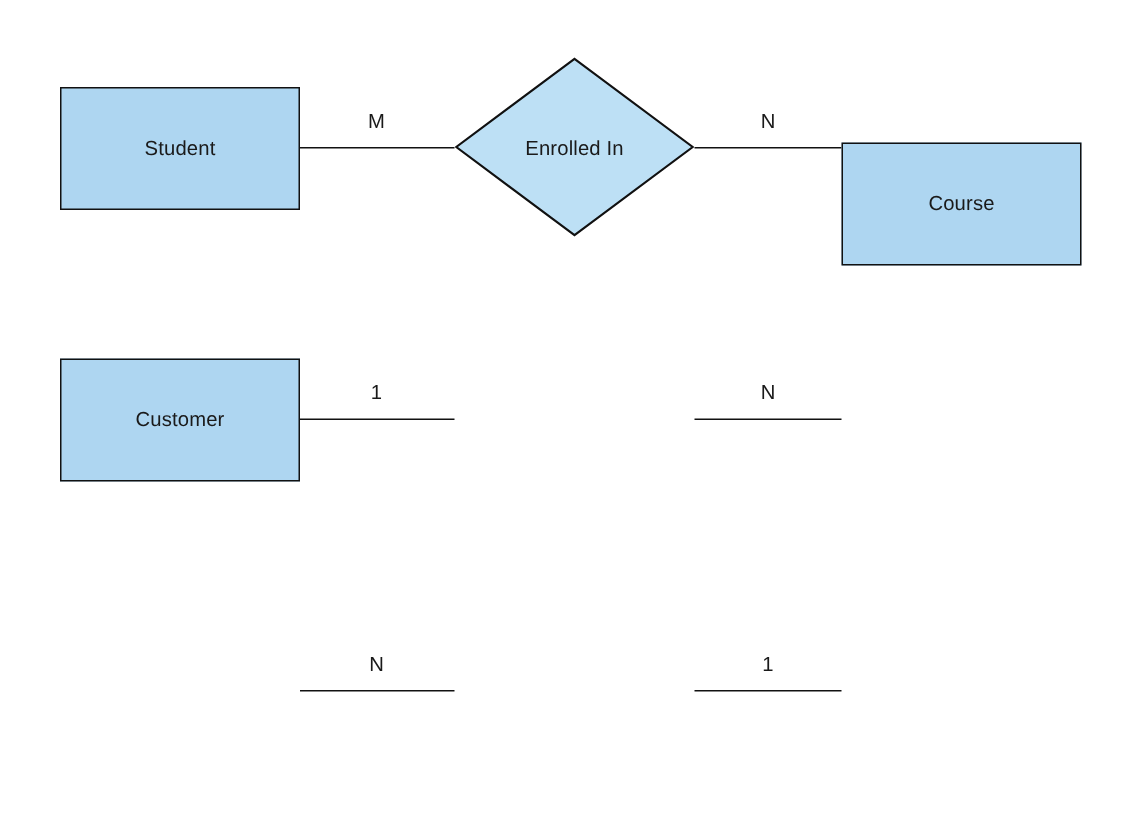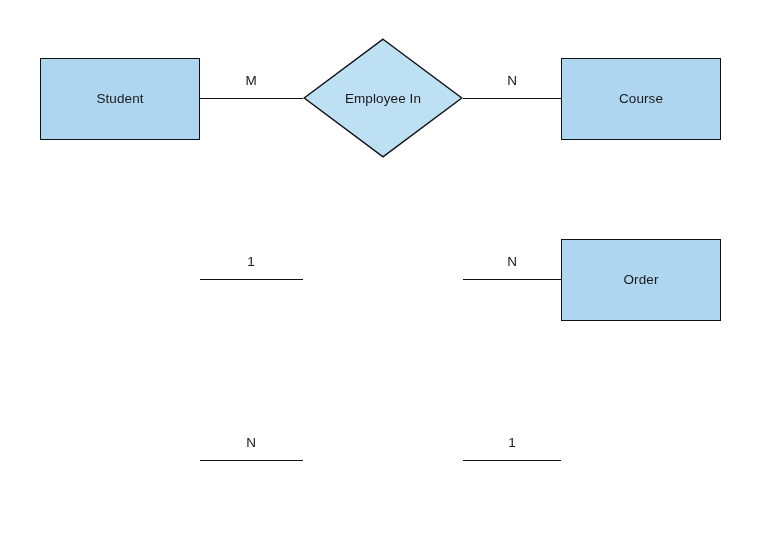--- a/index.html
+++ b/index.html
@@ -31,21 +31,21 @@
     height: 82px;
     box-sizing: border-box;
     background: #aed6f1;
     border: 1.4px solid #111111;
     display: flex;
     align-items: center;
     justify-content: center;
     top: 20px;
   }
   .entity.left  { left: 40px; }
-  .entity.right { left: 561px; }
+  .entity.right { left: 561px; margin-top: 37px; }
   .entity-label {
     font-size: 13.5px;
     color: #1a1a1a;
     font-family: "Liberation Sans", sans-serif;
     letter-spacing: 0.1px;
     text-align: right;
     line-height: 1;
     white-space: nowrap;
   }
   
@@ -111,43 +111,43 @@
       <span class="entity-label">Student</span>
     </div>
 
     <div class="connector left-conn"></div>
     <div class="cardinality card-left">M</div>
 
     <div class="relationship">
       <svg width="160" height="120" viewBox="0 0 160 120" xmlns="http://www.w3.org/2000/svg">
         <polygon points="80,1.2 158.8,60 80,118.8 1.2,60" fill="#bde0f5" stroke="#111111" stroke-width="1.4"></polygon>
       </svg>
-      <div class="rel-label">Employee In</div>
+      <div class="rel-label">Enrolled In</div>
     </div>
 
     <div class="connector right-conn"></div>
     <div class="cardinality card-right">N</div>
 
     <div class="entity right">
       <span class="entity-label">Course</span>
     </div>
   </div>
 
   <div class="er-row" style="top:219px;">
+    <div class="entity left">
+      <span class="entity-label">Customer</span>
+    </div>
 
     <div class="connector left-conn"></div>
     <div class="cardinality card-left">1</div>
 
 
     <div class="connector right-conn"></div>
     <div class="cardinality card-right">N</div>
 
-    <div class="entity right">
-      <span class="entity-label">Order</span>
-    </div>
   </div>
 
   <div class="er-row" style="top:400px;">
 
     <div class="connector left-conn"></div>
     <div class="cardinality card-left">N</div>
 
 
     <div class="connector right-conn"></div>
     <div class="cardinality card-right">1</div>

